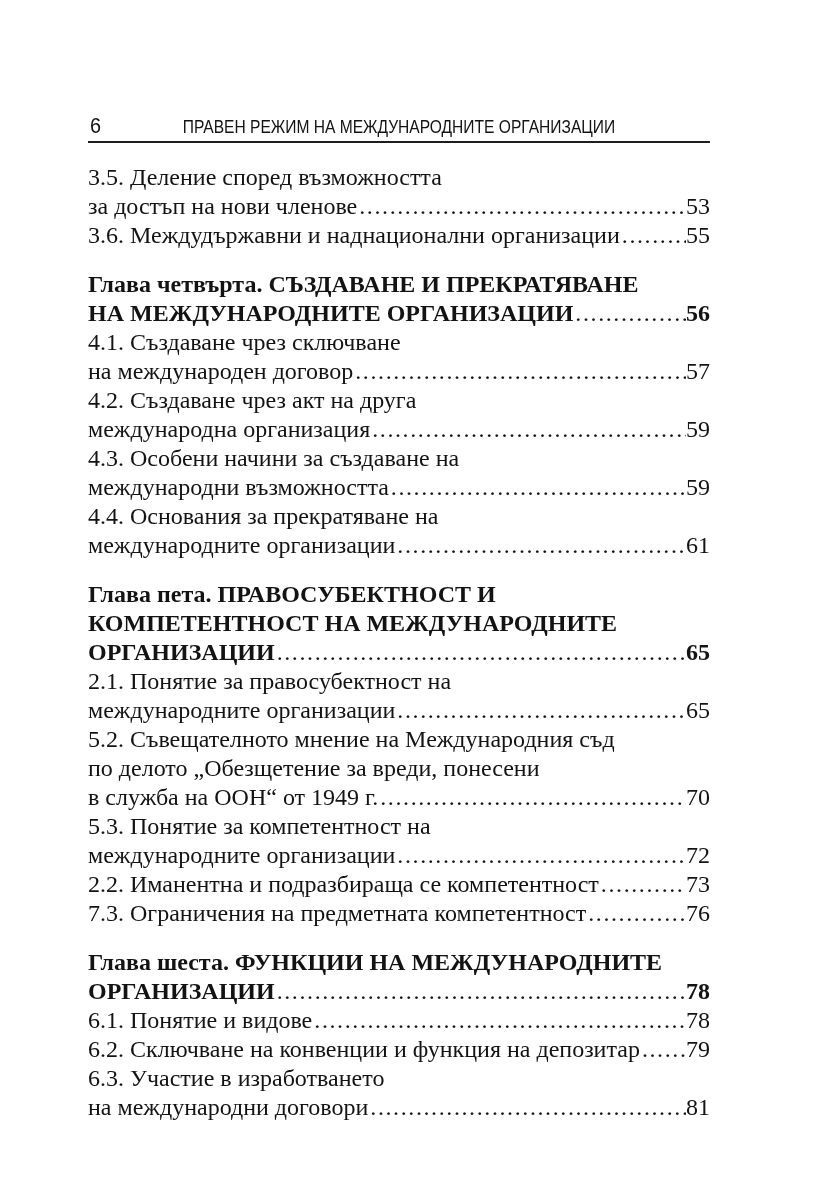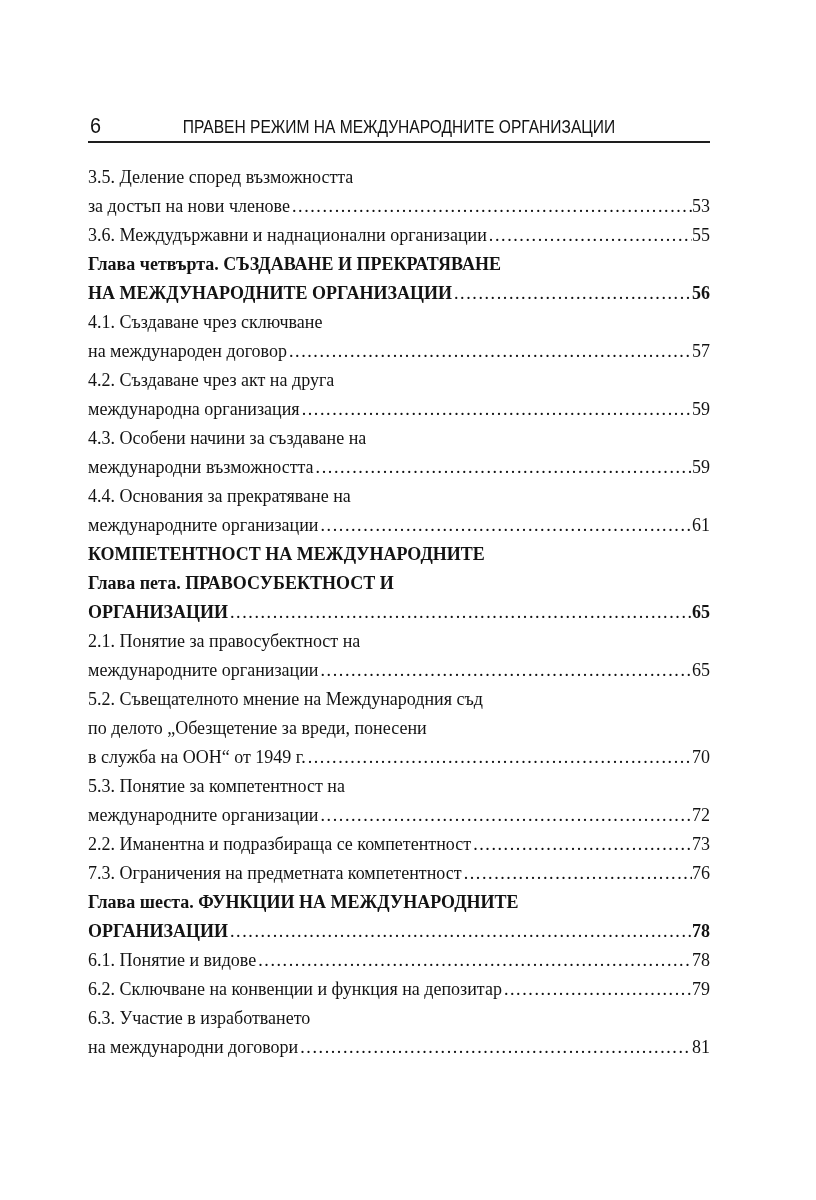--- a/index.html
+++ b/index.html
@@ -26,24 +26,24 @@
     font-size:19px;line-height:19px;
     transform:scaleX(.82);transform-origin:center top;
   }
   .rule{
     position:absolute;left:88px;width:622px;top:141px;
     border-top:2px solid #1e1e1e;
   }
   
   .toc{
     position:absolute;left:88px;width:622px;top:163px;
-    font-size:18px;line-height:29px;
+    font-size:24px;line-height:29px;
   }
   .entry{margin:0;}
-  .entry.heading{font-weight:bold;}
+  .entry.heading{margin-top:20px;font-weight:bold;}
   .line{display:flex;align-items:baseline;}
   .txt{flex:none;white-space:pre;}
   .leader{
     flex:1 1 auto;overflow:hidden;white-space:nowrap;
     letter-spacing:1.6px;margin-left:2px;
     font-weight:normal;
   }
   .entry.heading .leader{font-weight:normal;}
   .leader::after{
     content:"......................................................................................................................................................................";
@@ -122,24 +122,24 @@
           <span class="txt">4.4. Основания за прекратяване на</span>
         </div>
         <div class="line">
           <span class="txt">международните организации</span>
           <span class="leader"></span>
           <span class="pg">61</span>
         </div>
       </div>
       <div class="entry heading">
         <div class="line">
+          <span class="txt">Глава пета. ПРАВОСУБЕКТНОСТ И</span>
+        </div>
+        <div class="line">
           <span class="txt">КОМПЕТЕНТНОСТ НА МЕЖДУНАРОДНИТЕ</span>
-        </div>
-        <div class="line">
-          <span class="txt">Глава пета. ПРАВОСУБЕКТНОСТ И</span>
         </div>
         <div class="line">
           <span class="txt">ОРГАНИЗАЦИИ</span>
           <span class="leader"></span>
           <span class="pg">65</span>
         </div>
       </div>
       <div class="entry">
         <div class="line">
           <span class="txt">2.1. Понятие за правосубектност на</span>

